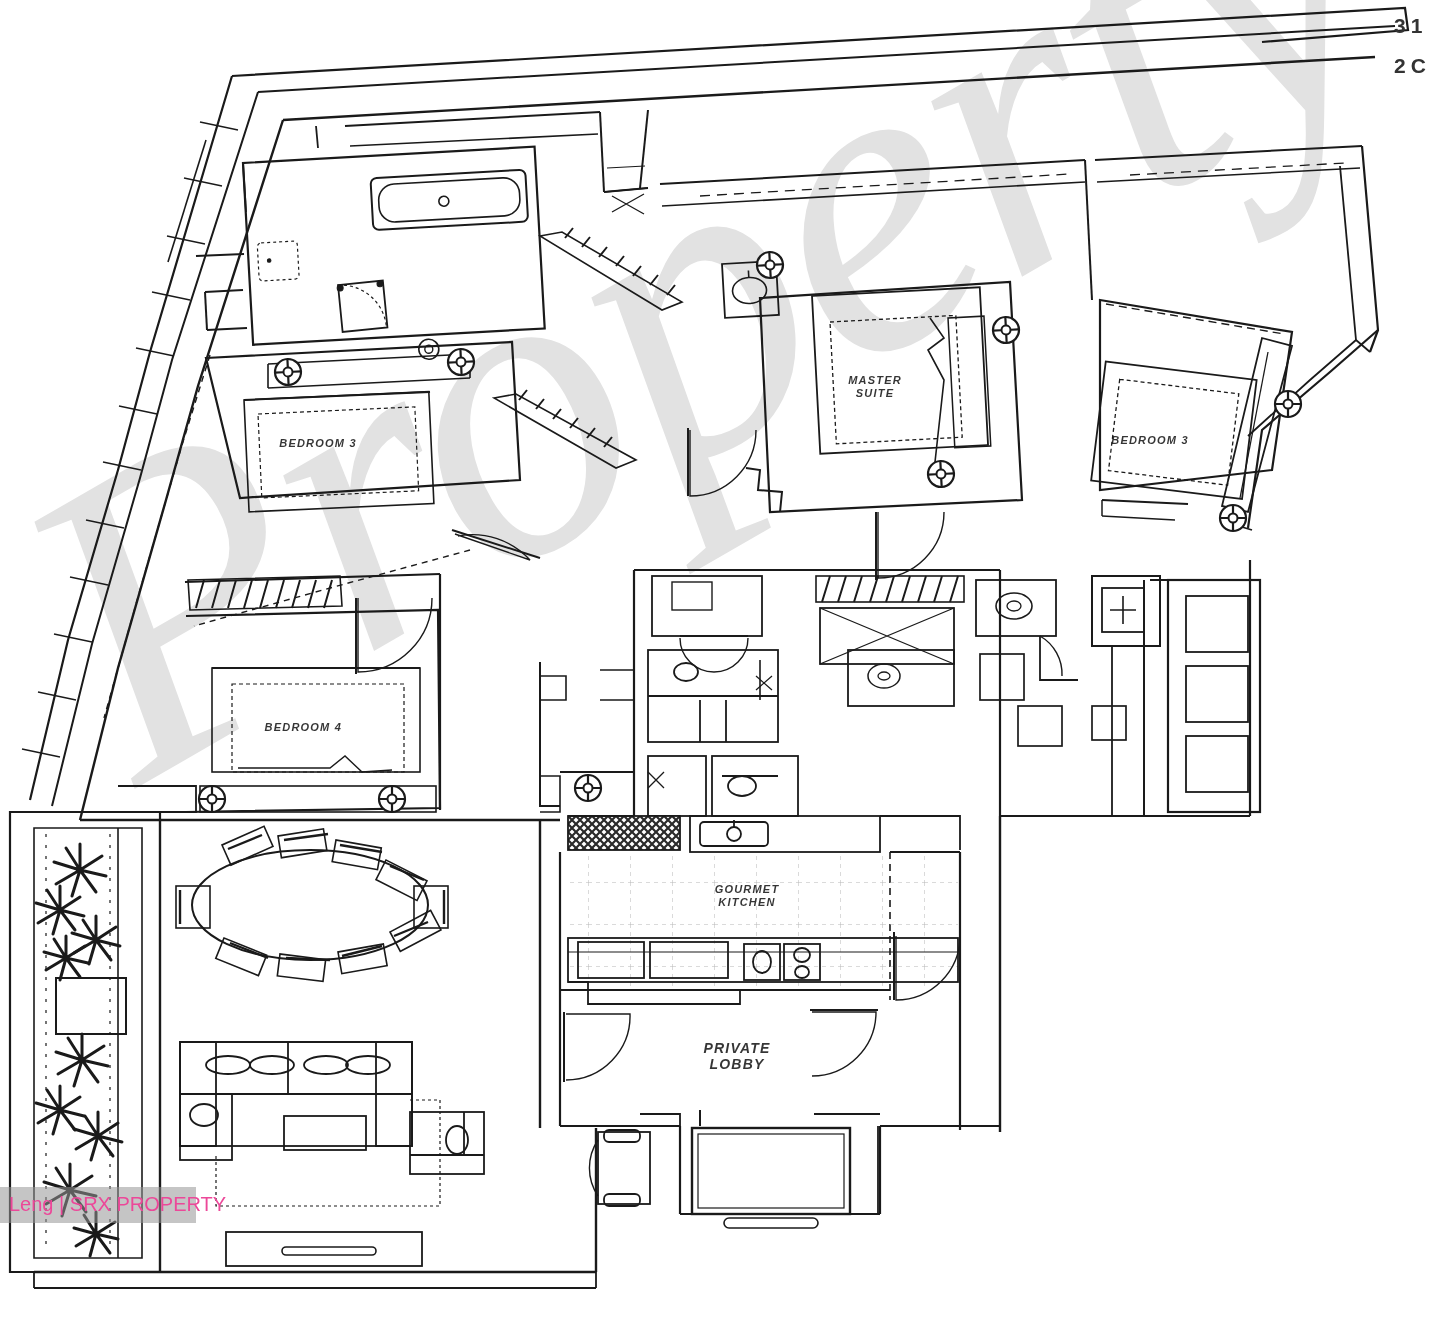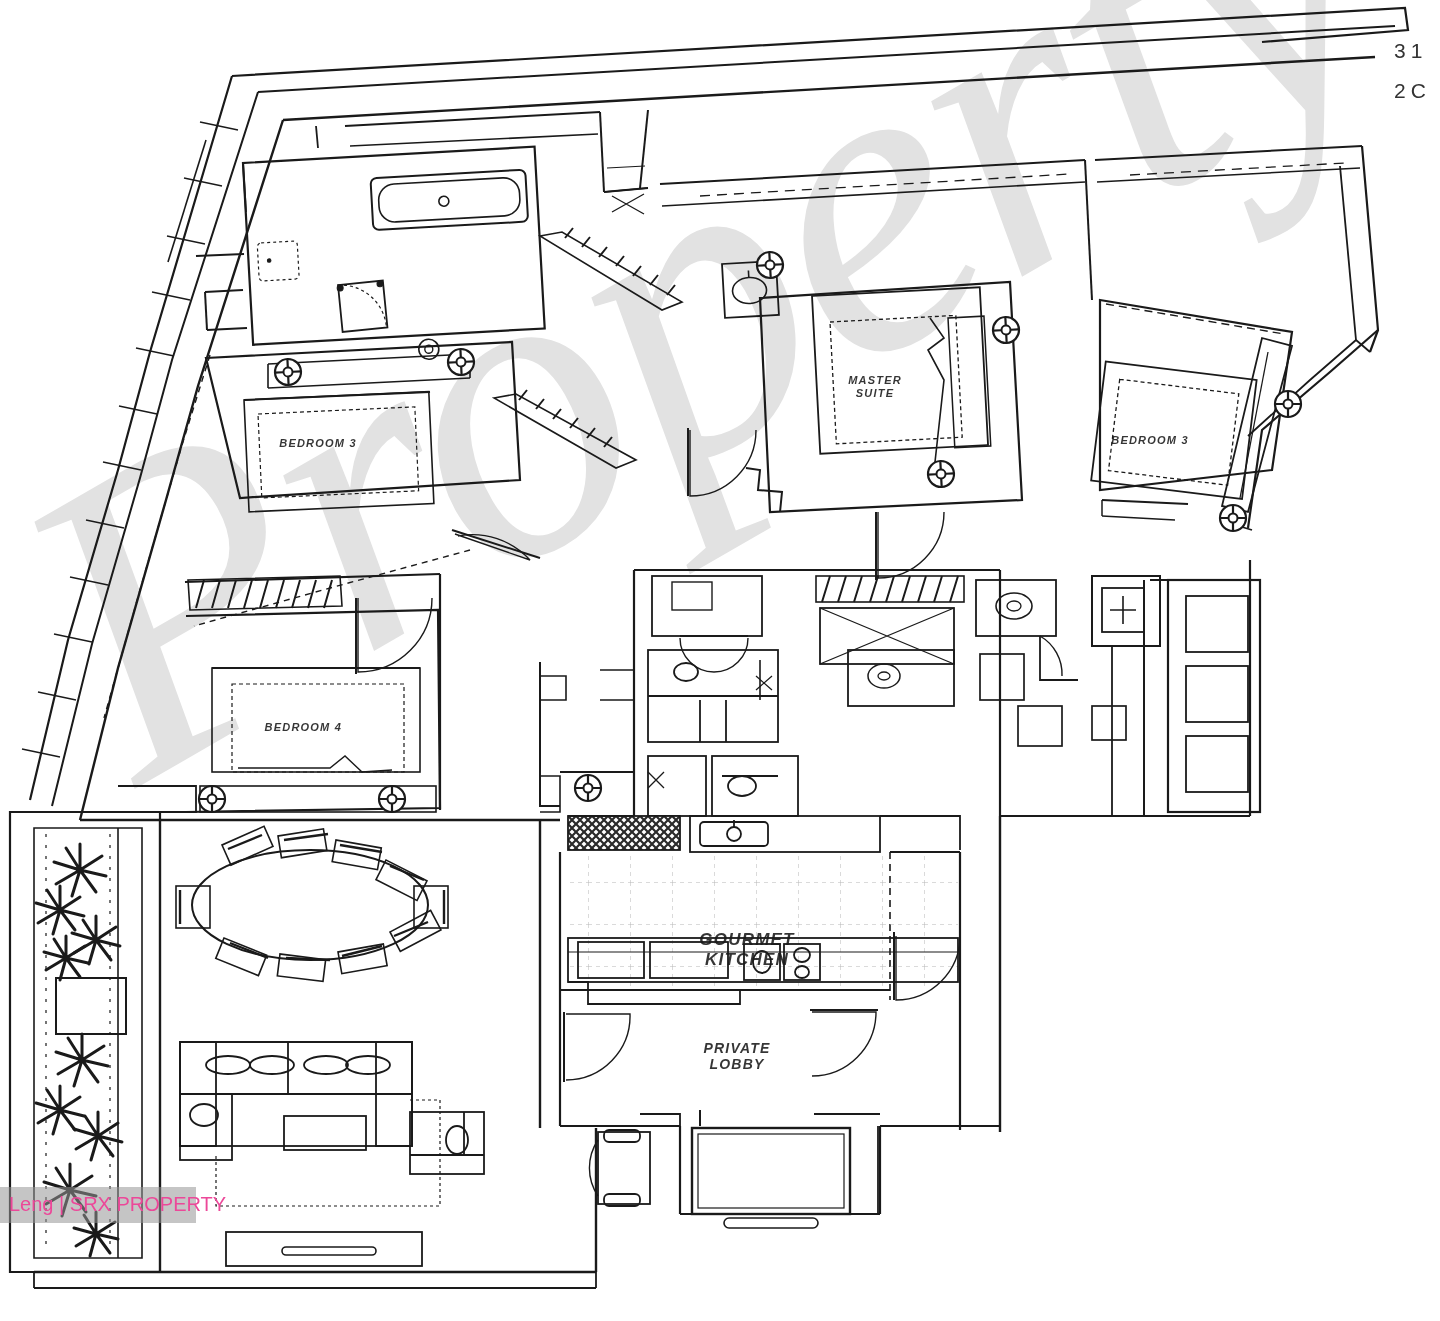--- a/index.html
+++ b/index.html
@@ -26,28 +26,27 @@
     opacity:.88;
     font-style:italic;
   }
 
   
   .corner-code{
     position:absolute;
     right:0px;top:6px;
     font-family:"Liberation Sans", sans-serif;
     font-size:21px;
-    font-weight:400;
+    font-weight:700;
     letter-spacing:5px;
     color:#333;
     line-height:1.9;
     text-align:left;
     width:46px;
     overflow:hidden;
-    margin-top:25px;
   }
 
   
   .wm-diagonal{
     position:absolute;
     left:-20px;top:200px;
     width:1480px;
     font-family:"Liberation Serif", serif;
     font-size:430px;
     font-style:italic;
@@ -543,21 +542,21 @@
       <path d="M890 852 L960 852" stroke-width="1.8"></path>
 
     </g>
   </svg>
 
   <div class="room-label" style="left:832px;top:374px;width:86px;font-size:11px;">MASTER
 SUITE</div>
   <div class="room-label" style="left:1090px;top:434px;width:120px;font-size:11px;">BEDROOM 3</div>
   <div class="room-label" style="left:258px;top:437px;width:120px;font-size:11px;">BEDROOM 3</div>
   <div class="room-label" style="left:222px;top:721px;width:120px;font-size:11px;text-align:right;">BEDROOM 4</div>
-  <div class="room-label" style="left:692px;top:930px;width:110px;font-size:17px;">GOURMET
+  <div class="room-label" style="left:692px;top:883px;width:110px;font-size:11px;">GOURMET
 KITCHEN</div>
   <div class="room-label" style="left:682px;top:1040px;width:110px;font-size:14px;">PRIVATE
 LOBBY</div>
 
   <div class="corner-code">
     <div>31</div>
     <div>2C</div>
   </div>
 
   <div class="wm-bar">

